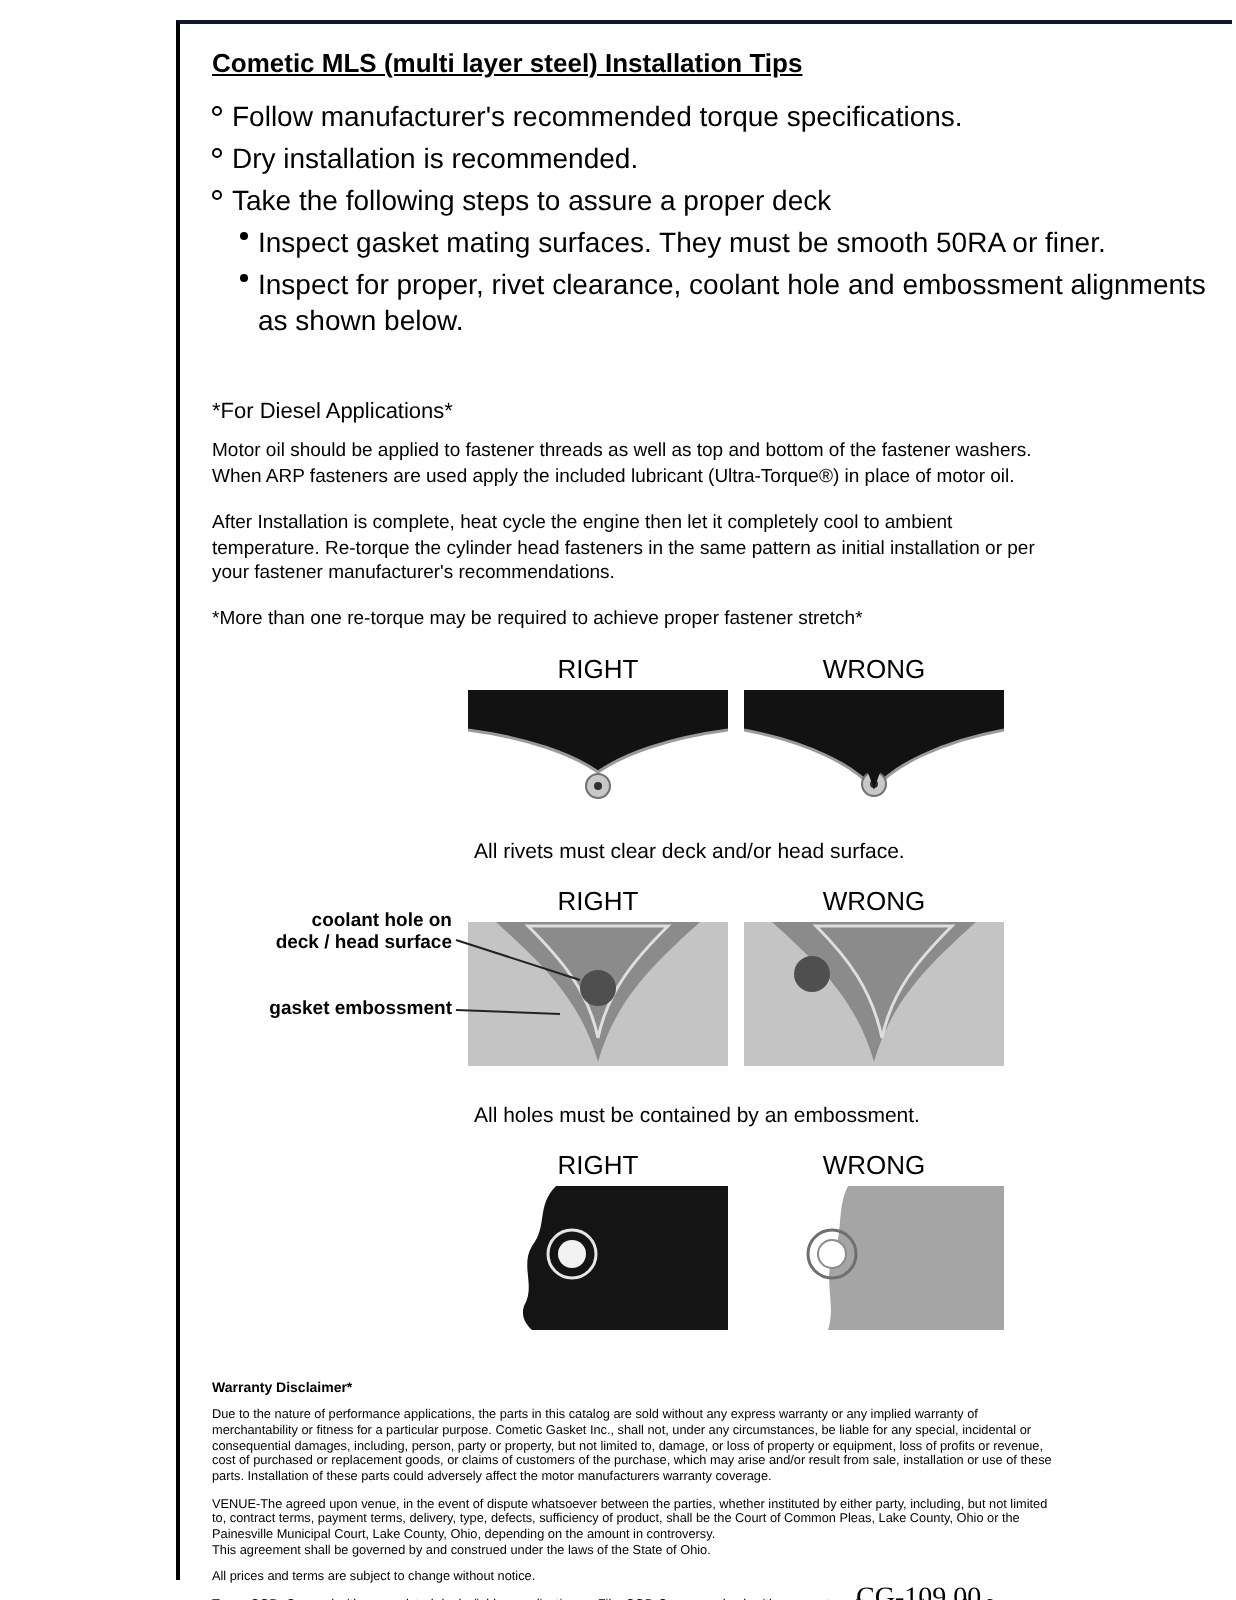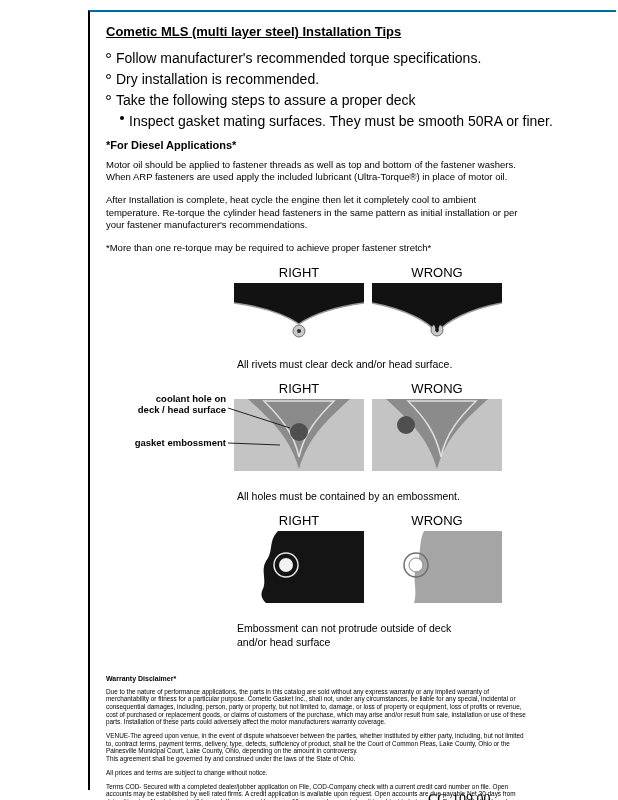--- a/index.html
+++ b/index.html
@@ -2,32 +2,32 @@
 <html><head>
 <meta charset="utf-8">
 <style>
   html,body{margin:0;padding:0;}
   body{
     width:618px;height:800px;position:relative;background:#ffffff;color:#000;
     font-family:"Liberation Sans", sans-serif;
   }
   .frame{
     position:absolute;left:88px;top:10px;width:528px;height:780px;
-    border-top:2px solid #0369a1;border-left:2px solid #000;box-sizing:border-box;
+    border-top:2px solid #0f172a;border-left:2px solid #000;box-sizing:border-box;
     padding:10px 12px 0 14px;
   }
   .title{
     font-size:13px;font-weight:bold;text-decoration:underline;margin:2px 0 10px 2px;
   }
   .tips{font-size:14px;line-height:1.35;margin-left:2px;}
   .tip{display:flex;align-items:flex-start;margin:2px 0;}
   .tip .b-open{width:3px;height:3px;border:1px solid #000;border-radius:50%;margin:4px 5px 0 0;flex:none;}
   .subtips{margin-left:14px;}
   .tip .b-fill{width:4px;height:4px;background:#000;border-radius:50%;margin:4px 5px 0 0;flex:none;}
-  .diesel-h{font-size:11px;font-weight:bold;margin:8px 0 8px 2px;}
+  .diesel-h{font-size:11px;font-weight:normal;margin:30px 0 8px 2px;}
   .para{font-size:9.5px;line-height:1.34;width:424px;margin:0 0 10px 2px;}
   .note{font-size:9.5px;margin:2px 0 12px 2px;}
   .figs{width:268px;margin-left:130px;}
   .fig-row{position:relative;margin-bottom:10px;}
   .fig-heads{display:flex;height:16px;margin-bottom:2px;}
   .fig-heads span{width:130px;text-align:center;font-size:13px;}
   .fig-heads span:last-child{margin-left:8px;}
   .fig-panels{display:flex;}
   .fig-panels svg{display:block;}
   .fig-panels svg:last-child{margin-left:8px;}
@@ -58,20 +58,24 @@
       <span>Dry installation is recommended.</span>
     </div>
     <div class="tip">
       <span class="b-open"></span>
       <span>Take the following steps to assure a proper deck</span>
     </div>
     <div class="subtips">
       <div class="tip">
         <span class="b-fill"></span>
         <span>Inspect gasket mating surfaces.  They must be smooth 50RA or finer.</span>
+      </div>
+      <div class="tip">
+        <span class="b-fill"></span>
+        <span>Inspect for proper, rivet clearance, coolant hole and embossment alignments as shown below.</span>
       </div>
     </div>
   </div>
 
   <div class="diesel-h">*For Diesel Applications*</div>
   <p class="para">Motor oil should be applied to fastener threads as well as top and bottom of the fastener washers. When ARP fasteners are used apply the included lubricant (Ultra-Torque®) in place of motor oil.</p>
   <p class="para">After Installation is complete, heat cycle the engine then let it completely cool to ambient temperature. Re-torque the cylinder head fasteners in the same pattern as initial installation or per your fastener manufacturer's recommendations.</p>
   <div class="note">*More than one re-torque may be required to achieve proper fastener stretch*</div>
 
   <div class="figs">
@@ -142,22 +146,20 @@
           <circle cx="52" cy="34" r="12" fill="none" stroke="#e6e6e6" stroke-width="1.5"></circle>
           <circle cx="52" cy="34" r="7" fill="#f2f2f2"></circle>
         </svg>
         <svg width="130" height="72">
           <rect width="130" height="72" fill="#ffffff"></rect>
           <path d="M52,0 C46,12 50,24 44,36 C40,48 46,60 42,72 H130 V0 Z" fill="#a5a5a5"></path>
           <circle cx="44" cy="34" r="12" fill="none" stroke="#6f6f6f" stroke-width="1.5"></circle>
           <circle cx="44" cy="34" r="7" fill="#ffffff" stroke="#8a8a8a"></circle>
         </svg>
       </div>
-      <div class="fig-caption">Embossment can not protrude outside of deck
-and/or head surface</div>
     </div>
 
   </div>
 
   <div class="legal">
     <div class="legal-h">Warranty Disclaimer*</div>
     <p>Due to the nature of performance applications, the parts in this catalog are sold without any express warranty or any implied warranty of merchantability or fitness for a particular purpose.  Cometic Gasket Inc., shall not, under any circumstances, be liable for any special, incidental or consequential damages, including, person, party or property, but not limited to, damage, or loss of property or equipment, loss of profits or revenue, cost of purchased or replacement goods, or claims of customers of the purchase, which may arise and/or result from sale, installation or use of these parts.  Installation of these parts could adversely affect the motor manufacturers warranty coverage.</p>
     <p>VENUE-The agreed upon venue, in the event of dispute whatsoever between the parties, whether instituted by either party, including, but not limited to, contract terms, payment terms, delivery, type, defects, sufficiency of product, shall be the Court of Common Pleas, Lake County, Ohio or the Painesville Municipal Court, Lake County, Ohio, depending on the amount in controversy.
 This agreement shall be governed by and construed under the laws of the State of Ohio.</p>
     <p>All prices and terms are subject to change without notice.</p>

